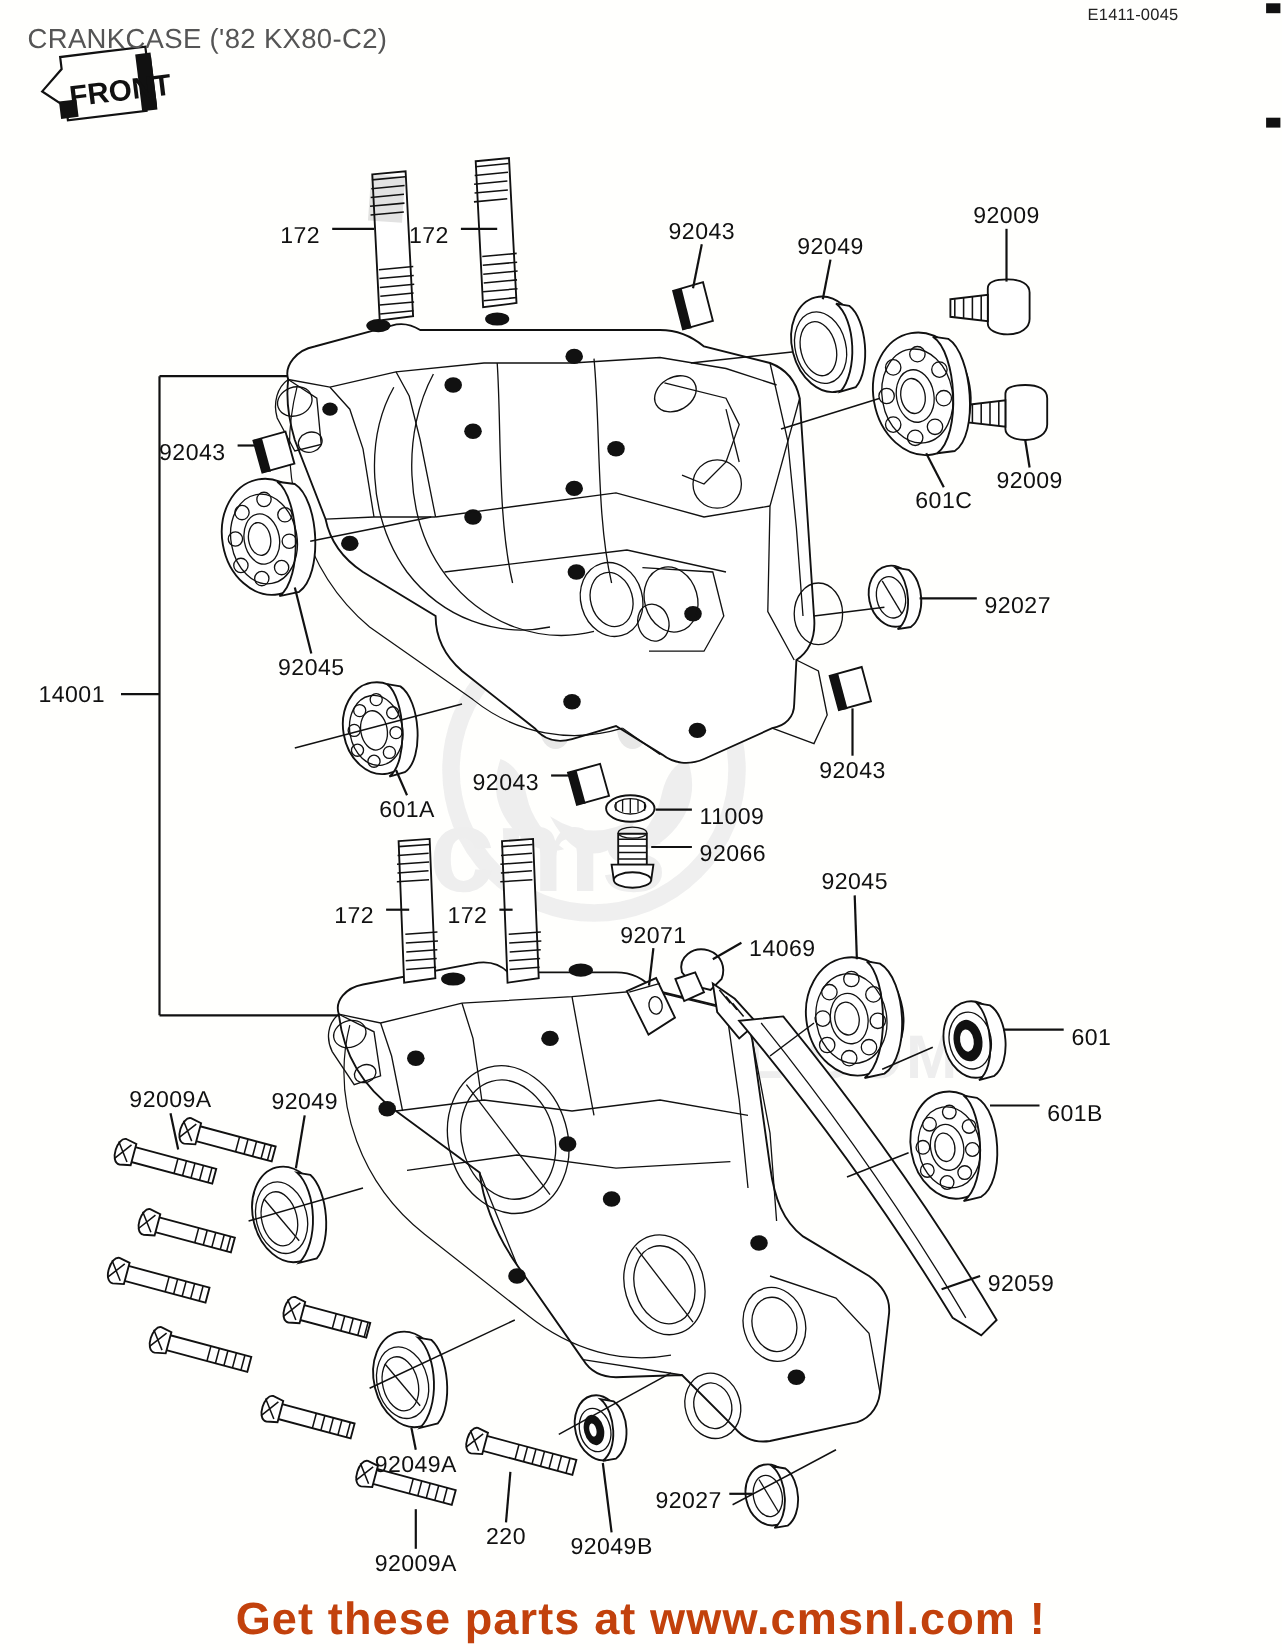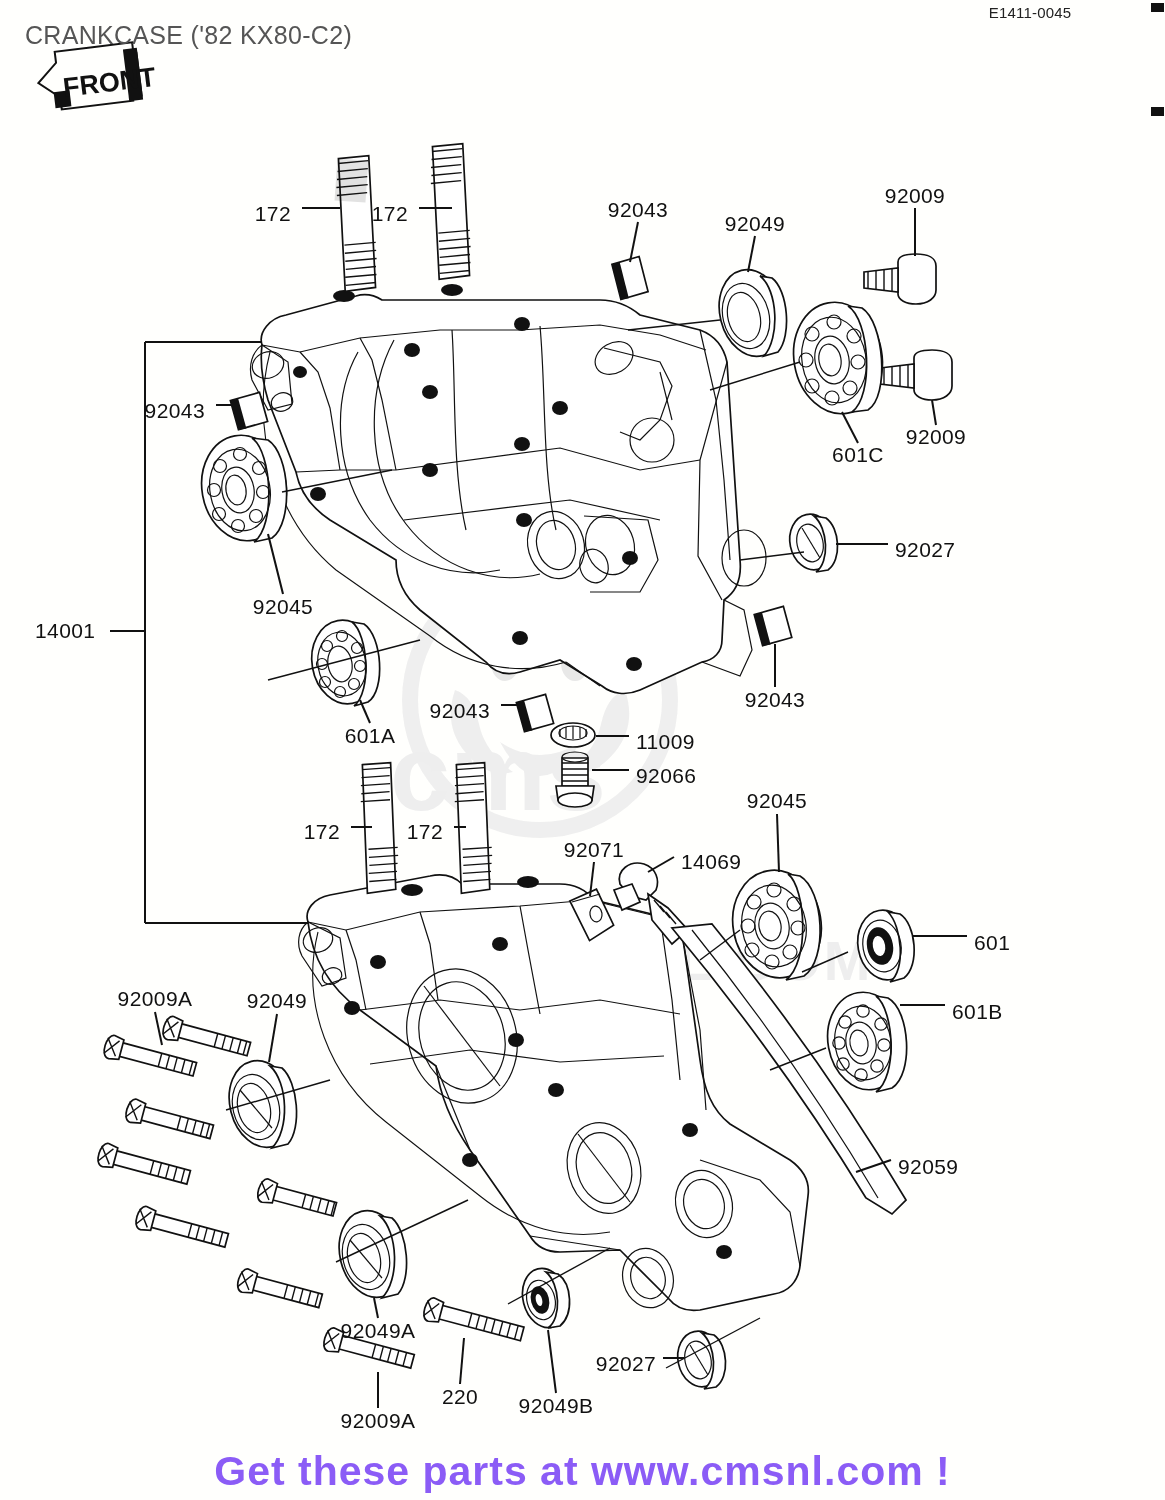--- a/index.html
+++ b/index.html
@@ -558,16 +558,16 @@
     <text class="lbl" id="t24" text-anchor="middle" x="155" y="1006">92009A</text>
     <text class="lbl" id="t25" text-anchor="middle" x="277" y="1008">92049</text>
     <text class="lbl" id="t26" text-anchor="middle" x="378" y="1338">92049A</text>
     <text class="lbl" id="t27" text-anchor="middle" x="378" y="1428">92009A</text>
     <text class="lbl" id="t28" text-anchor="middle" x="460" y="1404">220</text>
     <text class="lbl" id="t29" text-anchor="middle" x="556" y="1413">92049B</text>
     <text class="lbl" id="t30" text-anchor="middle" x="626" y="1371">92027</text>
   </svg>
 
   <div style="position:absolute;left:0;top:1448px;width:1165px;text-align:center;">
-    <span class="footer" id="footerText" style="color: #8b5cf6;">Get these parts at www.cmsnl.com !</span>
+    <span class="footer" id="footerText" style="color: #c2410c;">Get these parts at www.cmsnl.com !</span>
   </div>
 
 </div>
 
 </body></html>

